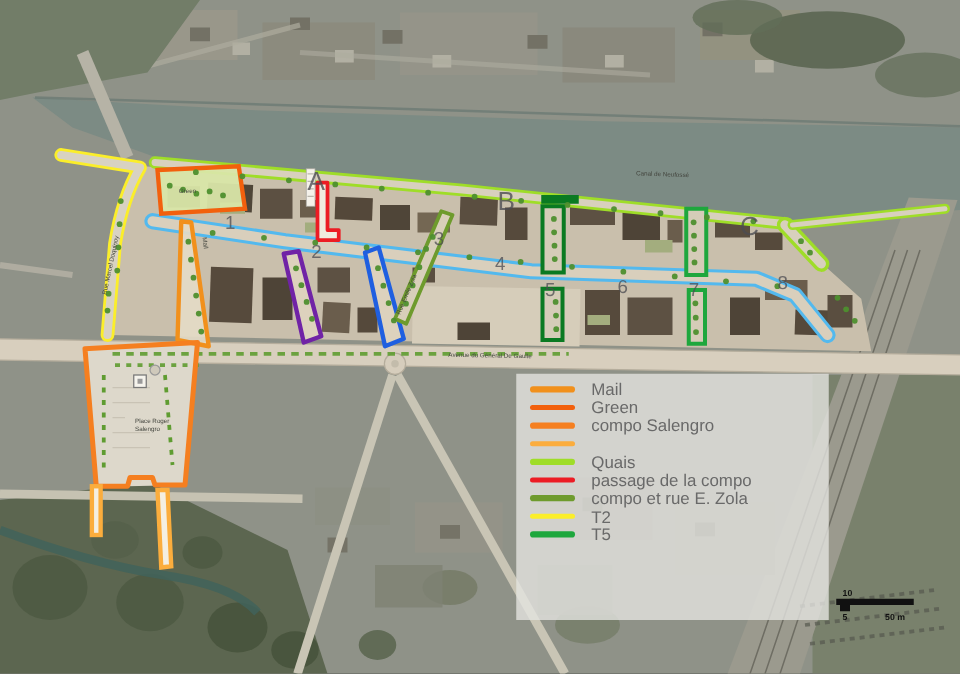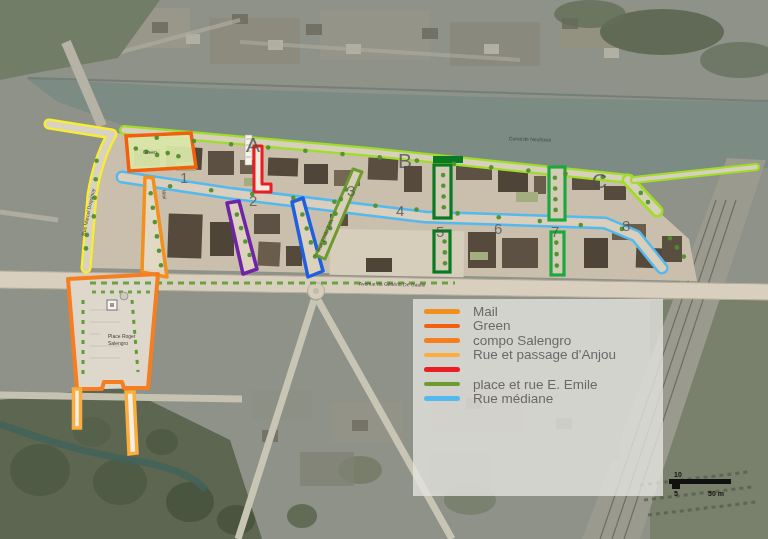--- a/index.html
+++ b/index.html
@@ -320,28 +320,36 @@
         <div class="lrow">
           <span class="chip" style="background: rgb(242, 96, 13);"></span>
           <span class="llabel">Green</span>
         </div>
         <div class="lrow">
           <span class="chip" style="background: rgb(245, 127, 32);"></span>
           <span class="llabel">compo Salengro</span>
         </div>
         <div class="lrow">
           <span class="chip" style="background: rgb(251, 173, 61);"></span>
-          <span class="llabel">Rue et passage d'Anjou</span>
+        </div>
+        <div class="lrow">
+          <span class="chip" style="background: rgb(159, 221, 40);"></span>
+          <span class="llabel">Quais</span>
         </div>
         <div class="lrow">
           <span class="chip" style="background: rgb(236, 28, 36);"></span>
+          <span class="llabel">passage de la compo</span>
         </div>
         <div class="lrow">
           <span class="chip" style="background: rgb(110, 155, 45);"></span>
-          <span class="llabel">place et rue E. Emile</span>
-        </div>
-        <div class="lrow">
-          <span class="chip" style="background: rgb(83, 185, 238);"></span>
-          <span class="llabel">Rue médiane</span>
+          <span class="llabel">compo et rue E. Zola</span>
+        </div>
+        <div class="lrow">
+          <span class="chip" style="background: rgb(251, 238, 42);"></span>
+          <span class="llabel">T2</span>
+        </div>
+        <div class="lrow">
+          <span class="chip" style="background: rgb(30, 167, 61);"></span>
+          <span class="llabel">T5</span>
         </div>
       </div>
 </div>
 </div>
 
 </body></html>

